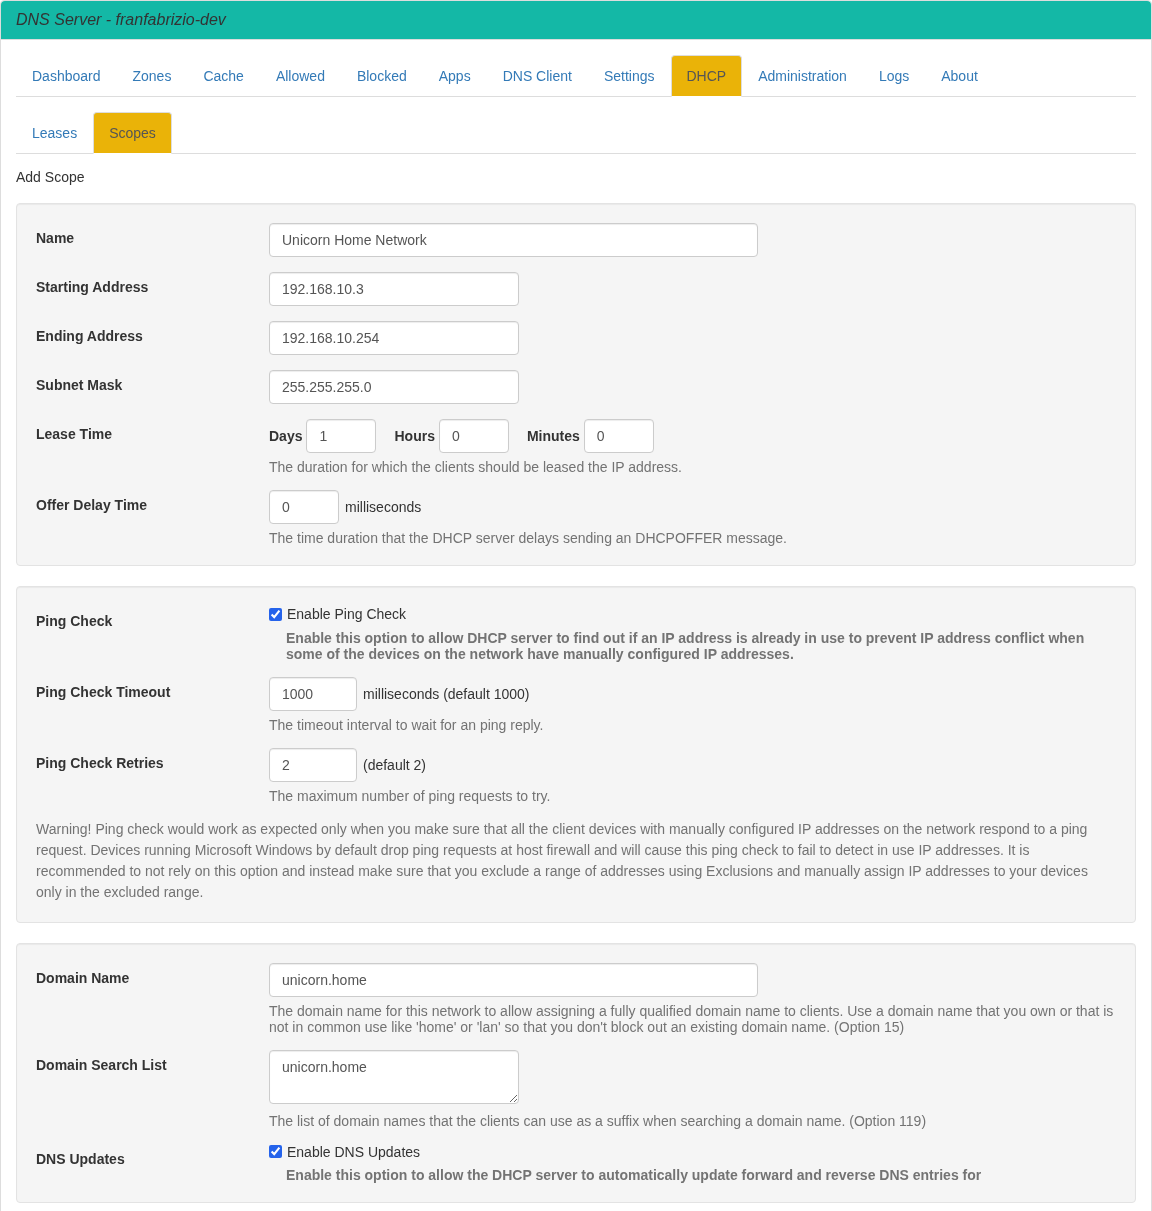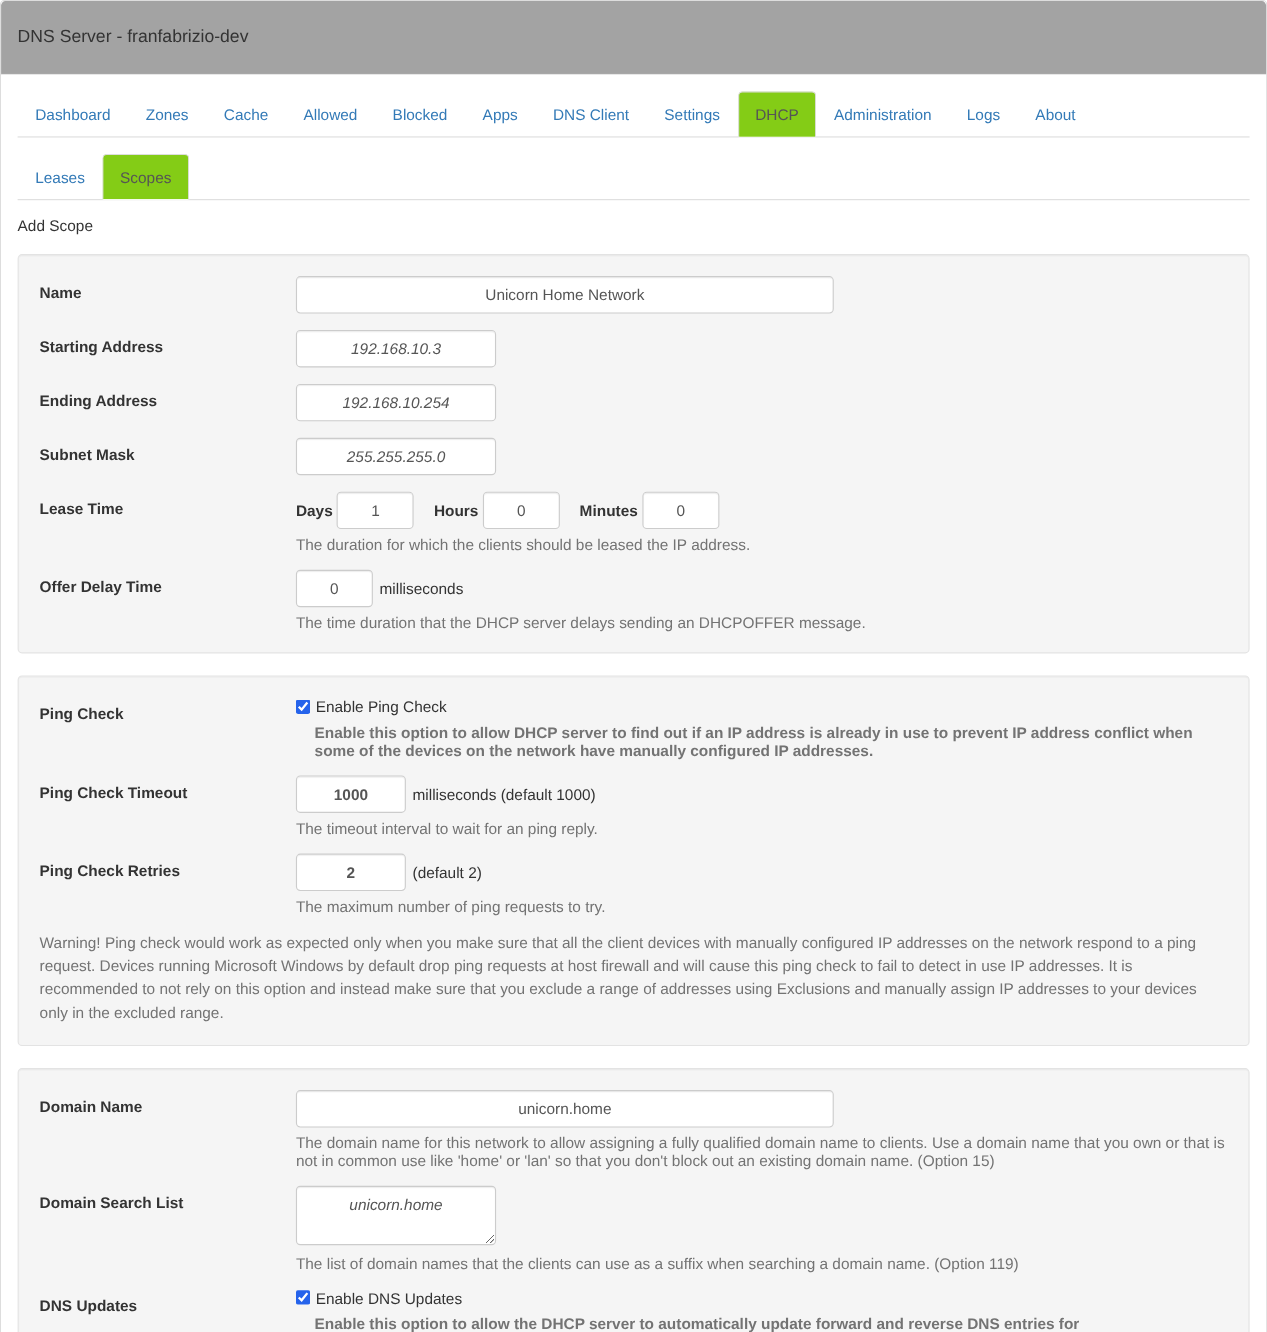--- a/index.html
+++ b/index.html
@@ -9,26 +9,27 @@
     font-size: 14px;
     color: #333;
     background: #fff;
   }
   .panel {
     border: 1px solid #ddd;
     border-radius: 4px;
     margin: 0;
   }
   .panel-heading {
-    background: #a3a3a3;
+    background: #14b8a6;
     border-bottom: 1px solid #ddd;
-    padding: 24px 15px;
+    padding: 10px 15px;
     font-size: 16px;
     color: #333;
     border-radius: 4px 4px 0 0;
+    font-style: italic;
   }
   .panel-body {
     padding: 15px;
     background: #fff;
   }
   .nav-tabs {
     list-style: none;
     padding: 0;
     margin: 0 0 15px 0;
     border-bottom: 1px solid #ddd;
@@ -44,21 +45,21 @@
     color: #337ab7;
     text-decoration: none;
     border: 1px solid transparent;
     border-radius: 4px 4px 0 0;
     cursor: pointer;
     line-height: 1.42857143;
     text-align: right;
   }
   .nav-tabs li.active a {
     color: #555;
-    background: #84cc16;
+    background: #eab308;
     border-color: #ddd #ddd #fff;
     cursor: default;
   }
   .sub-tabs {
     margin-bottom: 15px;
   }
   h3.section-title {
     font-size: 14px;
     font-weight: 500;
     color: #333;
@@ -92,29 +93,28 @@
     height: 34px;
     padding: 6px 12px;
     font-size: 14px;
     line-height: 1.42857143;
     color: #555;
     background: #fff;
     border: 1px solid #ccc;
     border-radius: 4px;
     box-shadow: inset 0 1px 1px rgba(0,0,0,.075);
     font-family: inherit;
-    text-align: center;
   }
   textarea.form-control {
     height: auto;
     resize: both;
   }
   .w-489 { width: 489px; max-width: 100%; }
-  .w-230 { width: 182px; max-width: 100%; font-style: italic; }
-  .w-88  { width: 100px; font-weight: bold; }
+  .w-230 { width: 250px; max-width: 100%; }
+  .w-88  { width: 88px; }
   .w-70  { width: 70px; }
   .inline-row { display: flex; align-items: center; flex-wrap: wrap; gap: 0; }
   .inline-row .lbl {
     font-weight: 700;
     padding: 0 4px 0 0;
   }
   .inline-row .lbl.sp { margin-left: 18px; }
   .inline-unit { margin-left: 6px; }
   .help-block {
     color: #737373;

